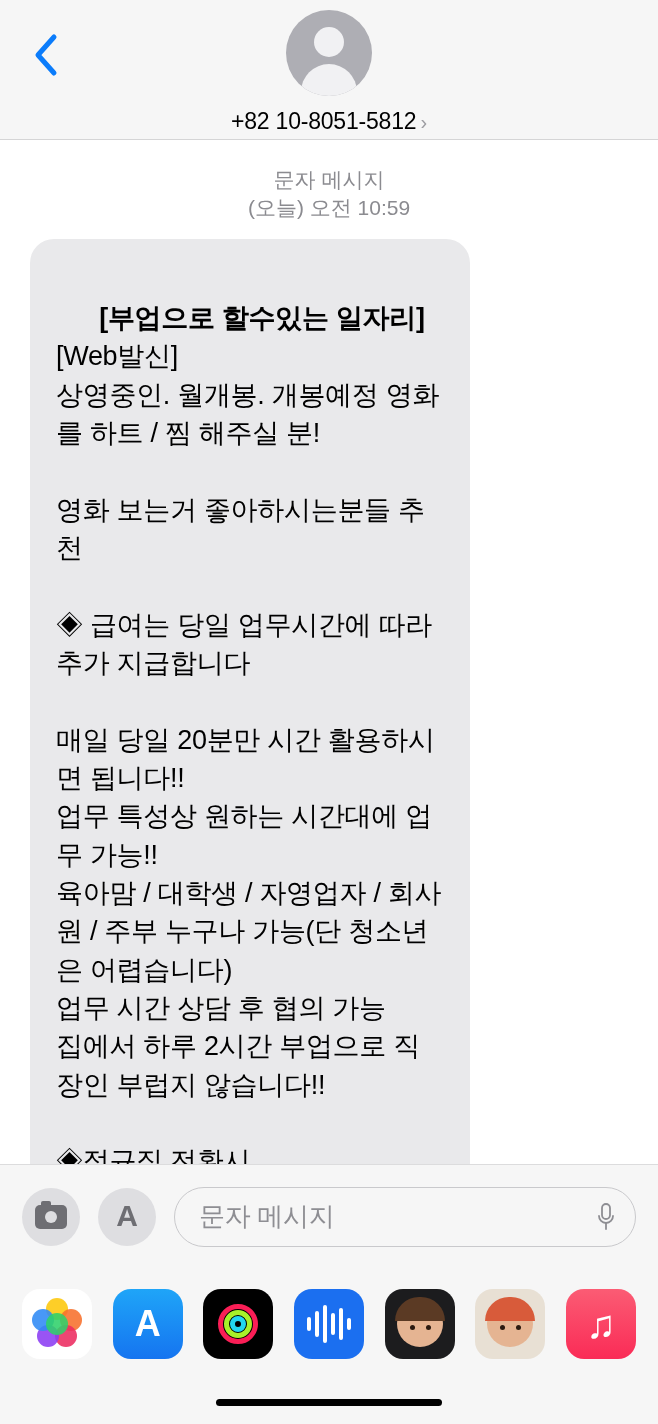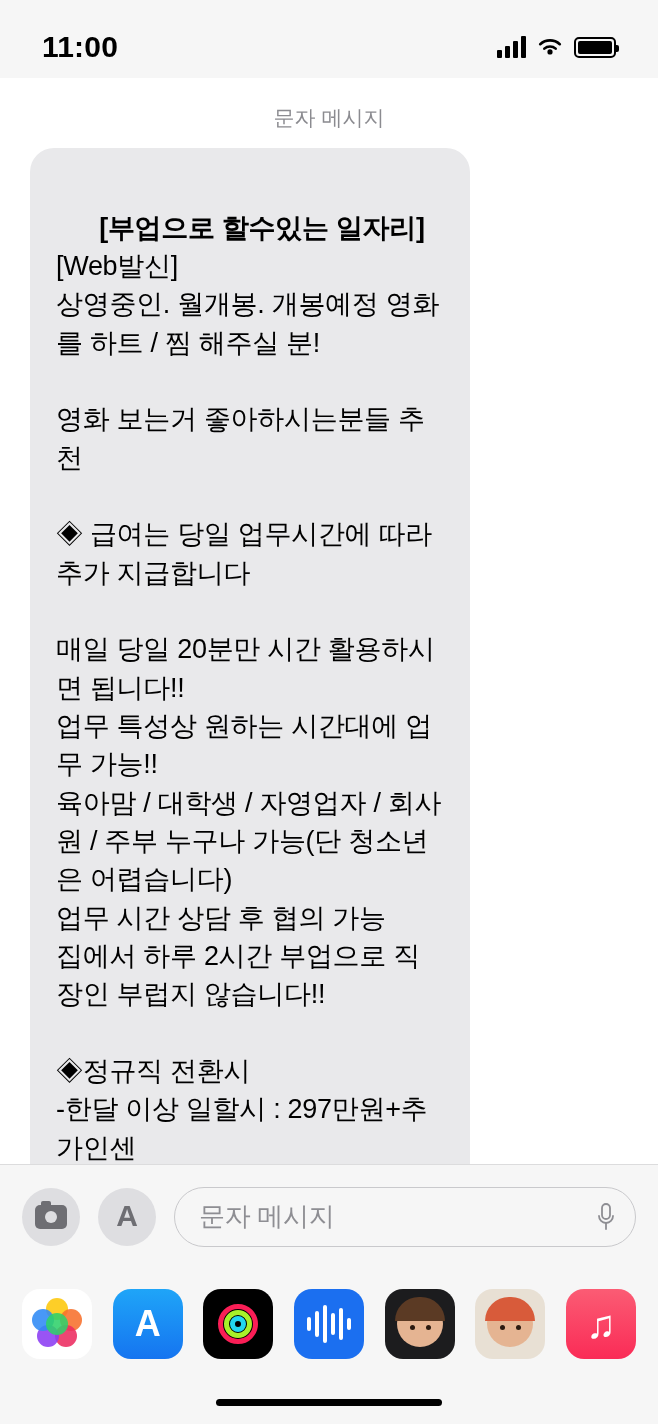--- a/index.html
+++ b/index.html
@@ -283,46 +283,43 @@
   }
   .home-bar {
     width: 226px; height: 7px; border-radius: 4px; background: #000;
   }
 </style>
 </head>
 <body>
 
 <div class="phone">
 
-  <div class="status-bar">
-    <div class="status-time">11:00</div>
-    <div class="status-right">
-      <div class="signal-bars">
-        <i></i>
-          <i></i>
-          <i></i>
-          <i></i>
-      </div>
-      <div class="wifi">
-        <svg width="28" height="22" viewBox="0 0 28 22">
-          <path d="M14 18.5a2.6 2.6 0 1 0 0-5.2 2.6 2.6 0 0 0 0 5.2z" fill="#000"></path>
-          <path d="M8.3 12.6a8.6 8.6 0 0 1 11.4 0" stroke="#000" stroke-width="2.6" fill="none" stroke-linecap="round"></path>
-          <path d="M4.2 8.2a14.6 14.6 0 0 1 19.6 0" stroke="#000" stroke-width="2.6" fill="none" stroke-linecap="round"></path>
-        </svg>
-      </div>
-      <div class="battery">
-          <span></span>
-        </div>
+
+  <div class="nav-bar">
+    <div class="back-btn">
+      <svg width="26" height="44" viewBox="0 0 26 44">
+        <path d="M21 4 L5 22 L21 40" stroke="#0b7cfb" stroke-width="5" fill="none" stroke-linecap="round" stroke-linejoin="round"></path>
+      </svg>
+    </div>
+    <div class="contact">
+      <div class="avatar">
+        <div class="head"></div>
+        <div class="body"></div>
+      </div>
+      <div class="contact-name-row">
+        <span class="contact-name">+82 10-8051-5812</span>
+        <span class="chev-right">›</span>
+      </div>
     </div>
   </div>
-
 
   <div class="convo">
     <div class="timestamp">
       <span class="tline">문자 메시지</span>
+      <span class="tline">(오늘) 오전 10:59</span>
     </div>
     <div class="bubble">
       <b>[부업으로 할수있는 일자리]</b>
 <span>[Web발신]
 상영중인. 월개봉. 개봉예정 영화를 하트 / 찜 해주실 분!
 
 영화 보는거 좋아하시는분들 추천
 
 ◈ 급여는 당일 업무시간에 따라 추가 지급합니다
 

